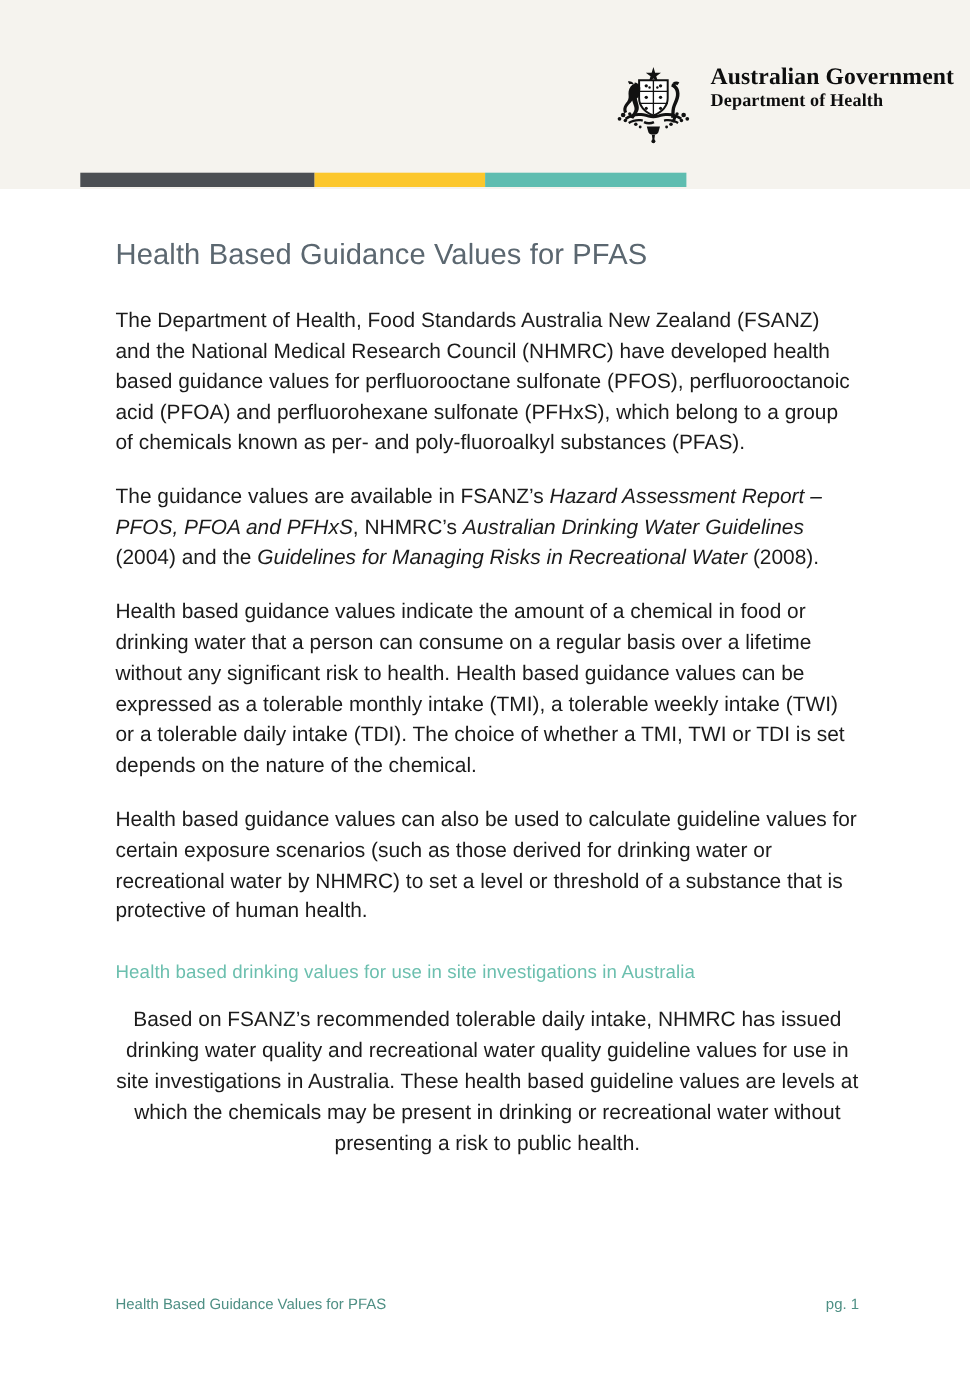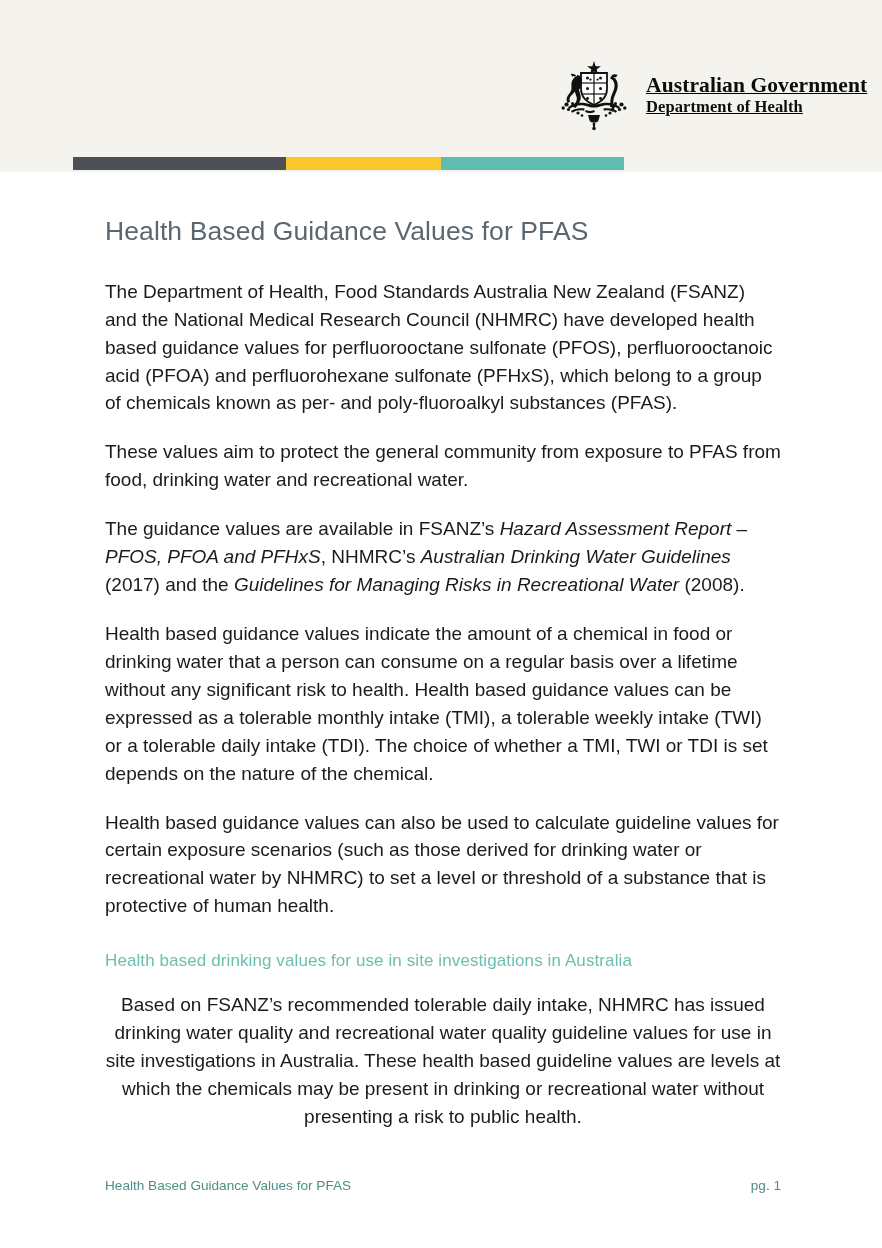--- a/index.html
+++ b/index.html
@@ -23,22 +23,20 @@
     width: 882px;
     height: 172px;
     background: #f5f3ee;
   }
 
   .branding {
     position: absolute;
     left: 548px;
     top: 58px;
     display: flex;
-    align-items: center;
-    text-decoration: underline;
   }
 
   .crest {
     width: 92px;
     height: 74px;
     flex: 0 0 auto;
   }
 
   .brand-text {
     margin-left: 6px;
@@ -227,24 +225,23 @@
   <div class="accent-seg seg-grey"></div>
 </div>
 
 <div class="page">
   <div class="content">
 
     <h1 class="doc-title" style="color: rgb(91, 103, 112);">Health Based Guidance Values for PFAS</h1>
 
     <p class="para" style="color: rgb(27, 27, 27);">The Department of Health, Food Standards Australia New Zealand (FSANZ) and the National Medical Research Council (NHMRC) have developed health based guidance values for perfluorooctane sulfonate (PFOS), perfluorooctanoic acid (PFOA) and perfluorohexane sulfonate (PFHxS), which belong to a group of chemicals known as per- and poly-fluoroalkyl substances (PFAS).</p>
 
-    <p class="para" style="color: rgb(27, 27, 27);">These values aim to protect the general community from exposure to PFAS from food, drinking water and recreational water.</p>
 
     <p class="para" style="color: rgb(27, 27, 27);">
-      <span>The guidance values are available in FSANZ’s </span><em>Hazard Assessment Report – PFOS, PFOA and PFHxS</em><span>, NHMRC’s </span><em>Australian Drinking Water Guidelines</em><span> (2017) and the </span><em>Guidelines for Managing Risks in Recreational Water</em><span> (2008).</span>
+      <span>The guidance values are available in FSANZ’s </span><em>Hazard Assessment Report – PFOS, PFOA and PFHxS</em><span>, NHMRC’s </span><em>Australian Drinking Water Guidelines</em><span> (2004) and the </span><em>Guidelines for Managing Risks in Recreational Water</em><span> (2008).</span>
     </p>
 
 
 
     <p class="para" style="color: rgb(27, 27, 27);">Health based guidance values indicate the amount of a chemical in food or drinking water that a person can consume on a regular basis over a lifetime without any significant risk to health. Health based guidance values can be expressed as a tolerable monthly intake (TMI), a tolerable weekly intake (TWI) or a tolerable daily intake (TDI). The choice of whether a TMI, TWI or TDI is set depends on the nature of the chemical.</p>
 
     <p class="para" style="color: rgb(27, 27, 27);">Health based guidance values can also be used to calculate guideline values for certain exposure scenarios (such as those derived for drinking water or recreational water by NHMRC) to set a level or threshold of a substance that is protective of human health.</p>
 
     <h2 class="section-heading" style="color: rgb(107, 191, 174);">Health based drinking values for use in site investigations in Australia</h2>
 

